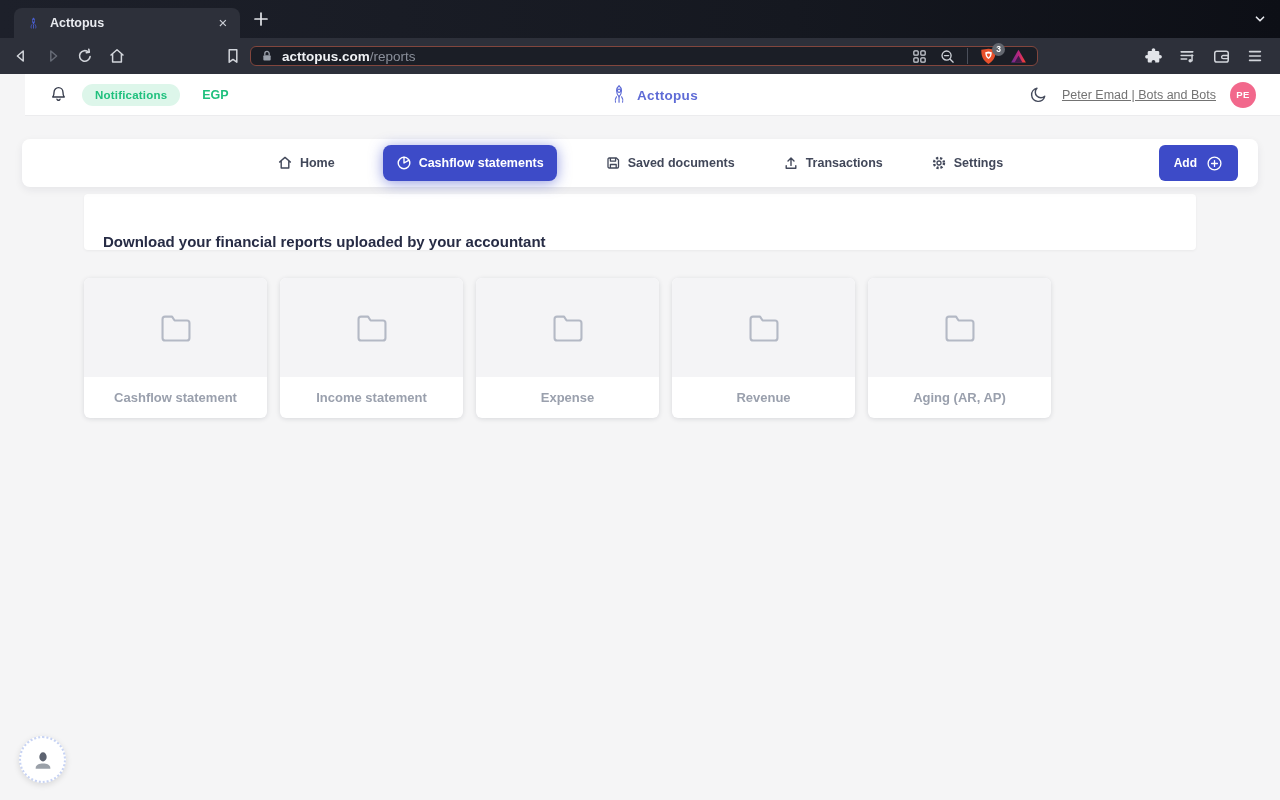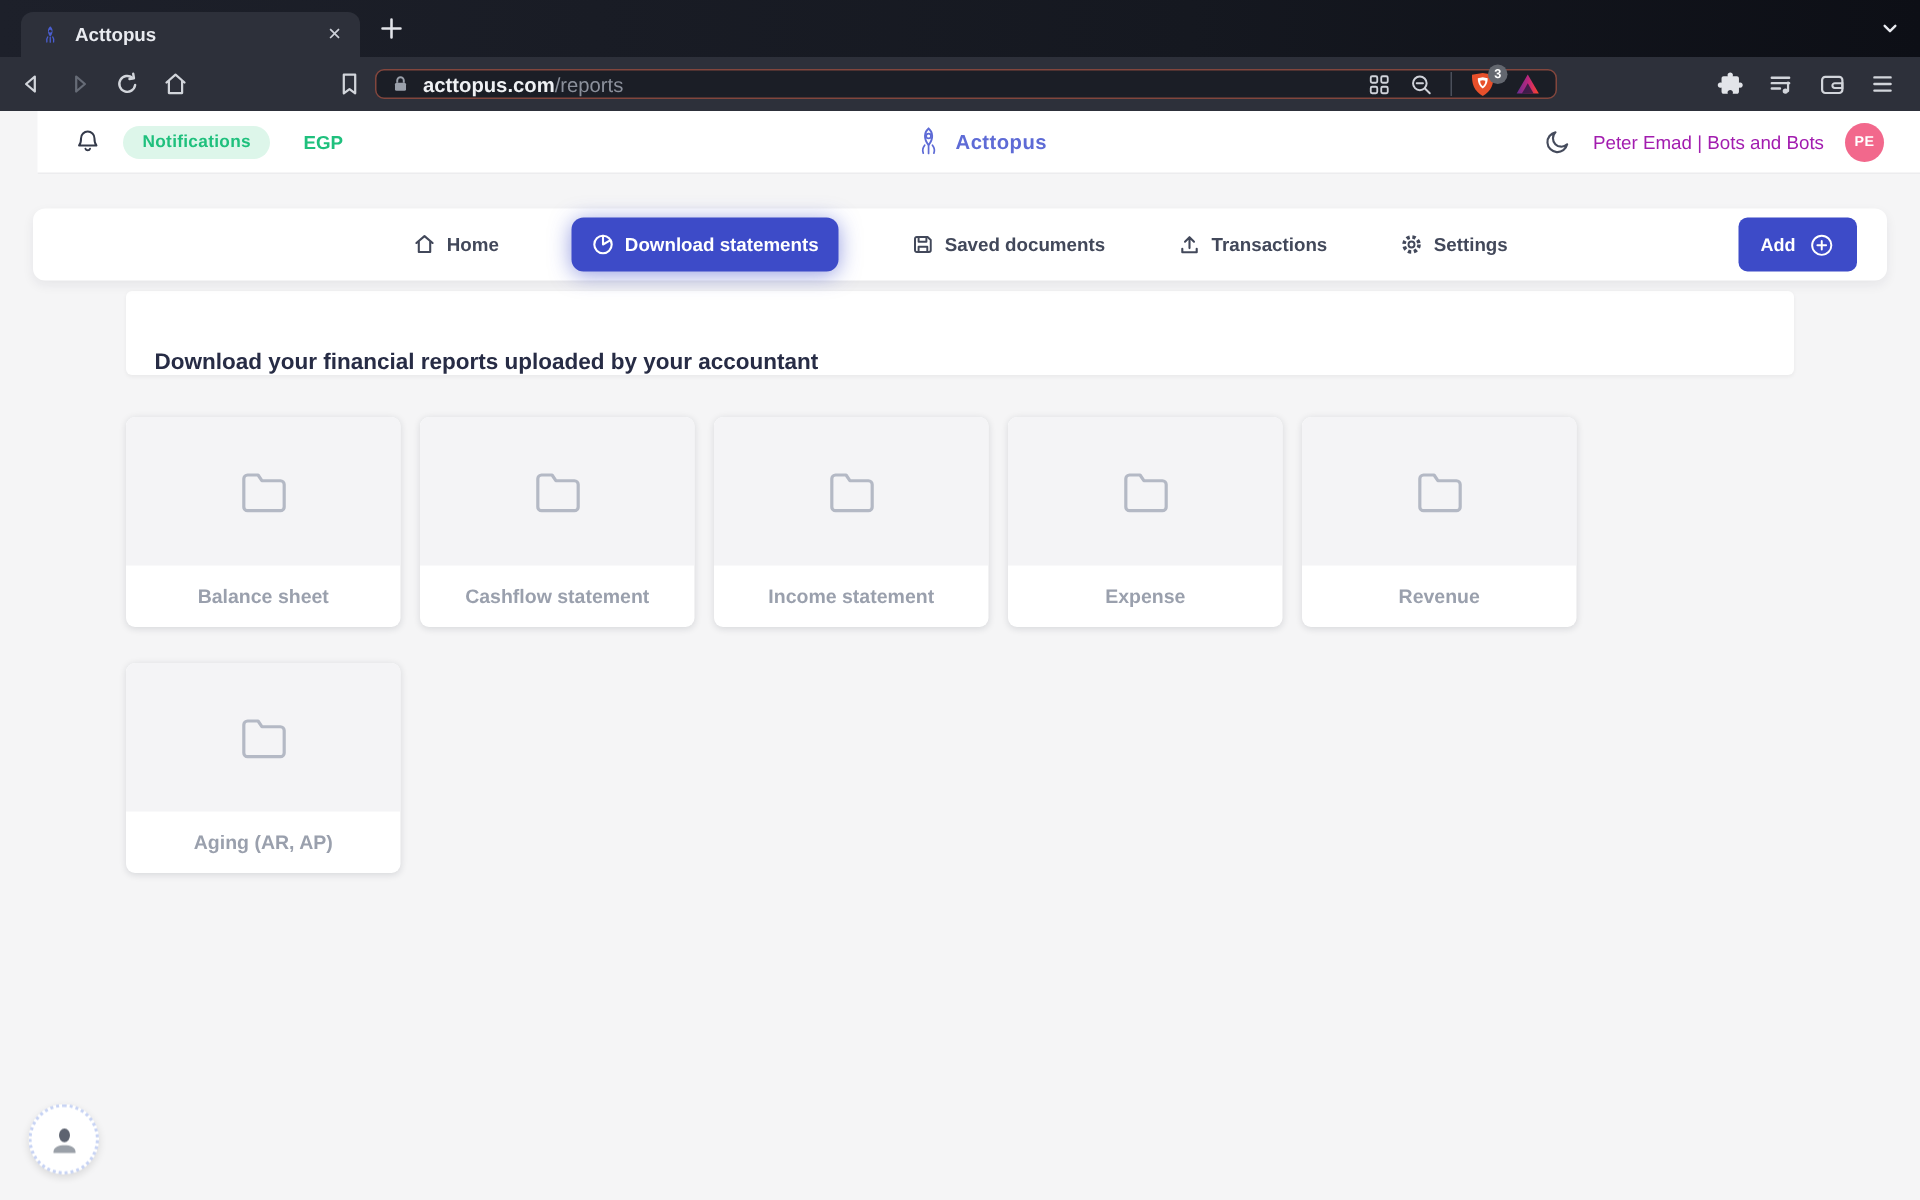--- a/index.html
+++ b/index.html
@@ -39,21 +39,21 @@
   
   .app-header { height:42px; background:#ffffff; display:flex; align-items:center;
                 padding:0 24px; position:relative; border-bottom:1px solid #ececee;margin-left:25px; }
   .notif-pill { background:var(--green-bg); color:var(--green); font-size:11.5px; font-weight:700;
                 padding:5px 13px; border-radius:12px; margin-left:14px; letter-spacing:.2px; }
   .currency { color:var(--green); font-size:12.5px; font-weight:700; margin-left:22px; }
   .logo-box { position:absolute; left:50%; top:50%; transform:translate(-50%,-50%);
               display:flex; align-items:center; gap:7px; }
   .logo-text { color:var(--logo); font-size:13.5px; font-weight:600; letter-spacing:.3px; }
   .header-right { margin-left:auto; display:flex; align-items:center; gap:14px; }
-  .user-name { color:#a21caf; font-size:12.5px; }
+  .user-name { color:#737373; font-size:12.5px;text-decoration:underline; }
   .avatar { width:26px; height:26px; border-radius:50%; background:var(--pink); color:#fff;
             font-size:9.5px; font-weight:700; display:flex; align-items:center; justify-content:center;
             letter-spacing:.3px; }
 
   
   .navbar { width:1236px; height:48px; margin:23px auto 0; background:#fff; border-radius:8px;
             box-shadow:0 3px 8px rgba(30,35,60,.07); display:flex; align-items:center;
             justify-content:center; gap:48px; position:relative; }
   .nav-item { display:flex; align-items:center; gap:7px; color:#42485a; font-size:12.5px;
               font-weight:700; cursor:pointer; }
@@ -233,21 +233,21 @@
     <svg width="16" height="16" viewBox="0 0 16 16">
       <path d="M2.6 7L8 2.4 13.4 7M4.2 6V13h7.6V6" fill="none" stroke-width="1.4" stroke-linecap="round" stroke-linejoin="round"></path>
     </svg>
     <span>Home</span>
   </div>
   <div class="nav-item active">
     <svg width="16" height="16" viewBox="0 0 16 16">
       <circle cx="8" cy="8" r="5.8" fill="none" stroke-width="1.4"></circle>
       <path d="M8 8V2.2M8 8l5-2.9" fill="none" stroke-width="1.4" stroke-linecap="round"></path>
     </svg>
-    <span>Download statements</span>
+    <span>Cashflow statements</span>
   </div>
   <div class="nav-item">
     <svg width="16" height="16" viewBox="0 0 16 16">
       <path d="M3 4.2c0-.7.5-1.2 1.2-1.2h7.2L13.5 5v6.8c0 .7-.5 1.2-1.2 1.2H4.2c-.7 0-1.2-.5-1.2-1.2z" fill="none" stroke-width="1.3" stroke-linejoin="round"></path>
       <path d="M5.4 3v3.1h5.2V3M5.4 13V9.5h5.8V13" fill="none" stroke-width="1.3" stroke-linejoin="round"></path>
     </svg>
     <span>Saved documents</span>
   </div>
   <div class="nav-item">
     <svg width="16" height="16" viewBox="0 0 16 16">
@@ -276,28 +276,20 @@
   <span class="banner-text">Download your financial reports uploaded by your accountant</span>
 </div>
 
 <div class="cards">
   <div class="card">
     <div class="card-top">
       <svg width="34" height="34" viewBox="0 0 24 24">
           <path d="M21.5 19a1.8 1.8 0 0 1-1.8 1.8H4.3A1.8 1.8 0 0 1 2.5 19V5.8A1.8 1.8 0 0 1 4.3 4h4.9L11 6.7h8.7a1.8 1.8 0 0 1 1.8 1.8z" fill="none" stroke="#b4b9c5" stroke-width="1.5" stroke-linejoin="round"></path>
         </svg>
     </div>
-    <div class="card-label">Balance sheet</div>
-  </div>
-  <div class="card">
-    <div class="card-top">
-      <svg width="34" height="34" viewBox="0 0 24 24">
-          <path d="M21.5 19a1.8 1.8 0 0 1-1.8 1.8H4.3A1.8 1.8 0 0 1 2.5 19V5.8A1.8 1.8 0 0 1 4.3 4h4.9L11 6.7h8.7a1.8 1.8 0 0 1 1.8 1.8z" fill="none" stroke="#b4b9c5" stroke-width="1.5" stroke-linejoin="round"></path>
-        </svg>
-    </div>
     <div class="card-label">Cashflow statement</div>
   </div>
   <div class="card">
     <div class="card-top">
       <svg width="34" height="34" viewBox="0 0 24 24">
           <path d="M21.5 19a1.8 1.8 0 0 1-1.8 1.8H4.3A1.8 1.8 0 0 1 2.5 19V5.8A1.8 1.8 0 0 1 4.3 4h4.9L11 6.7h8.7a1.8 1.8 0 0 1 1.8 1.8z" fill="none" stroke="#b4b9c5" stroke-width="1.5" stroke-linejoin="round"></path>
         </svg>
     </div>
     <div class="card-label">Income statement</div>
   </div>

